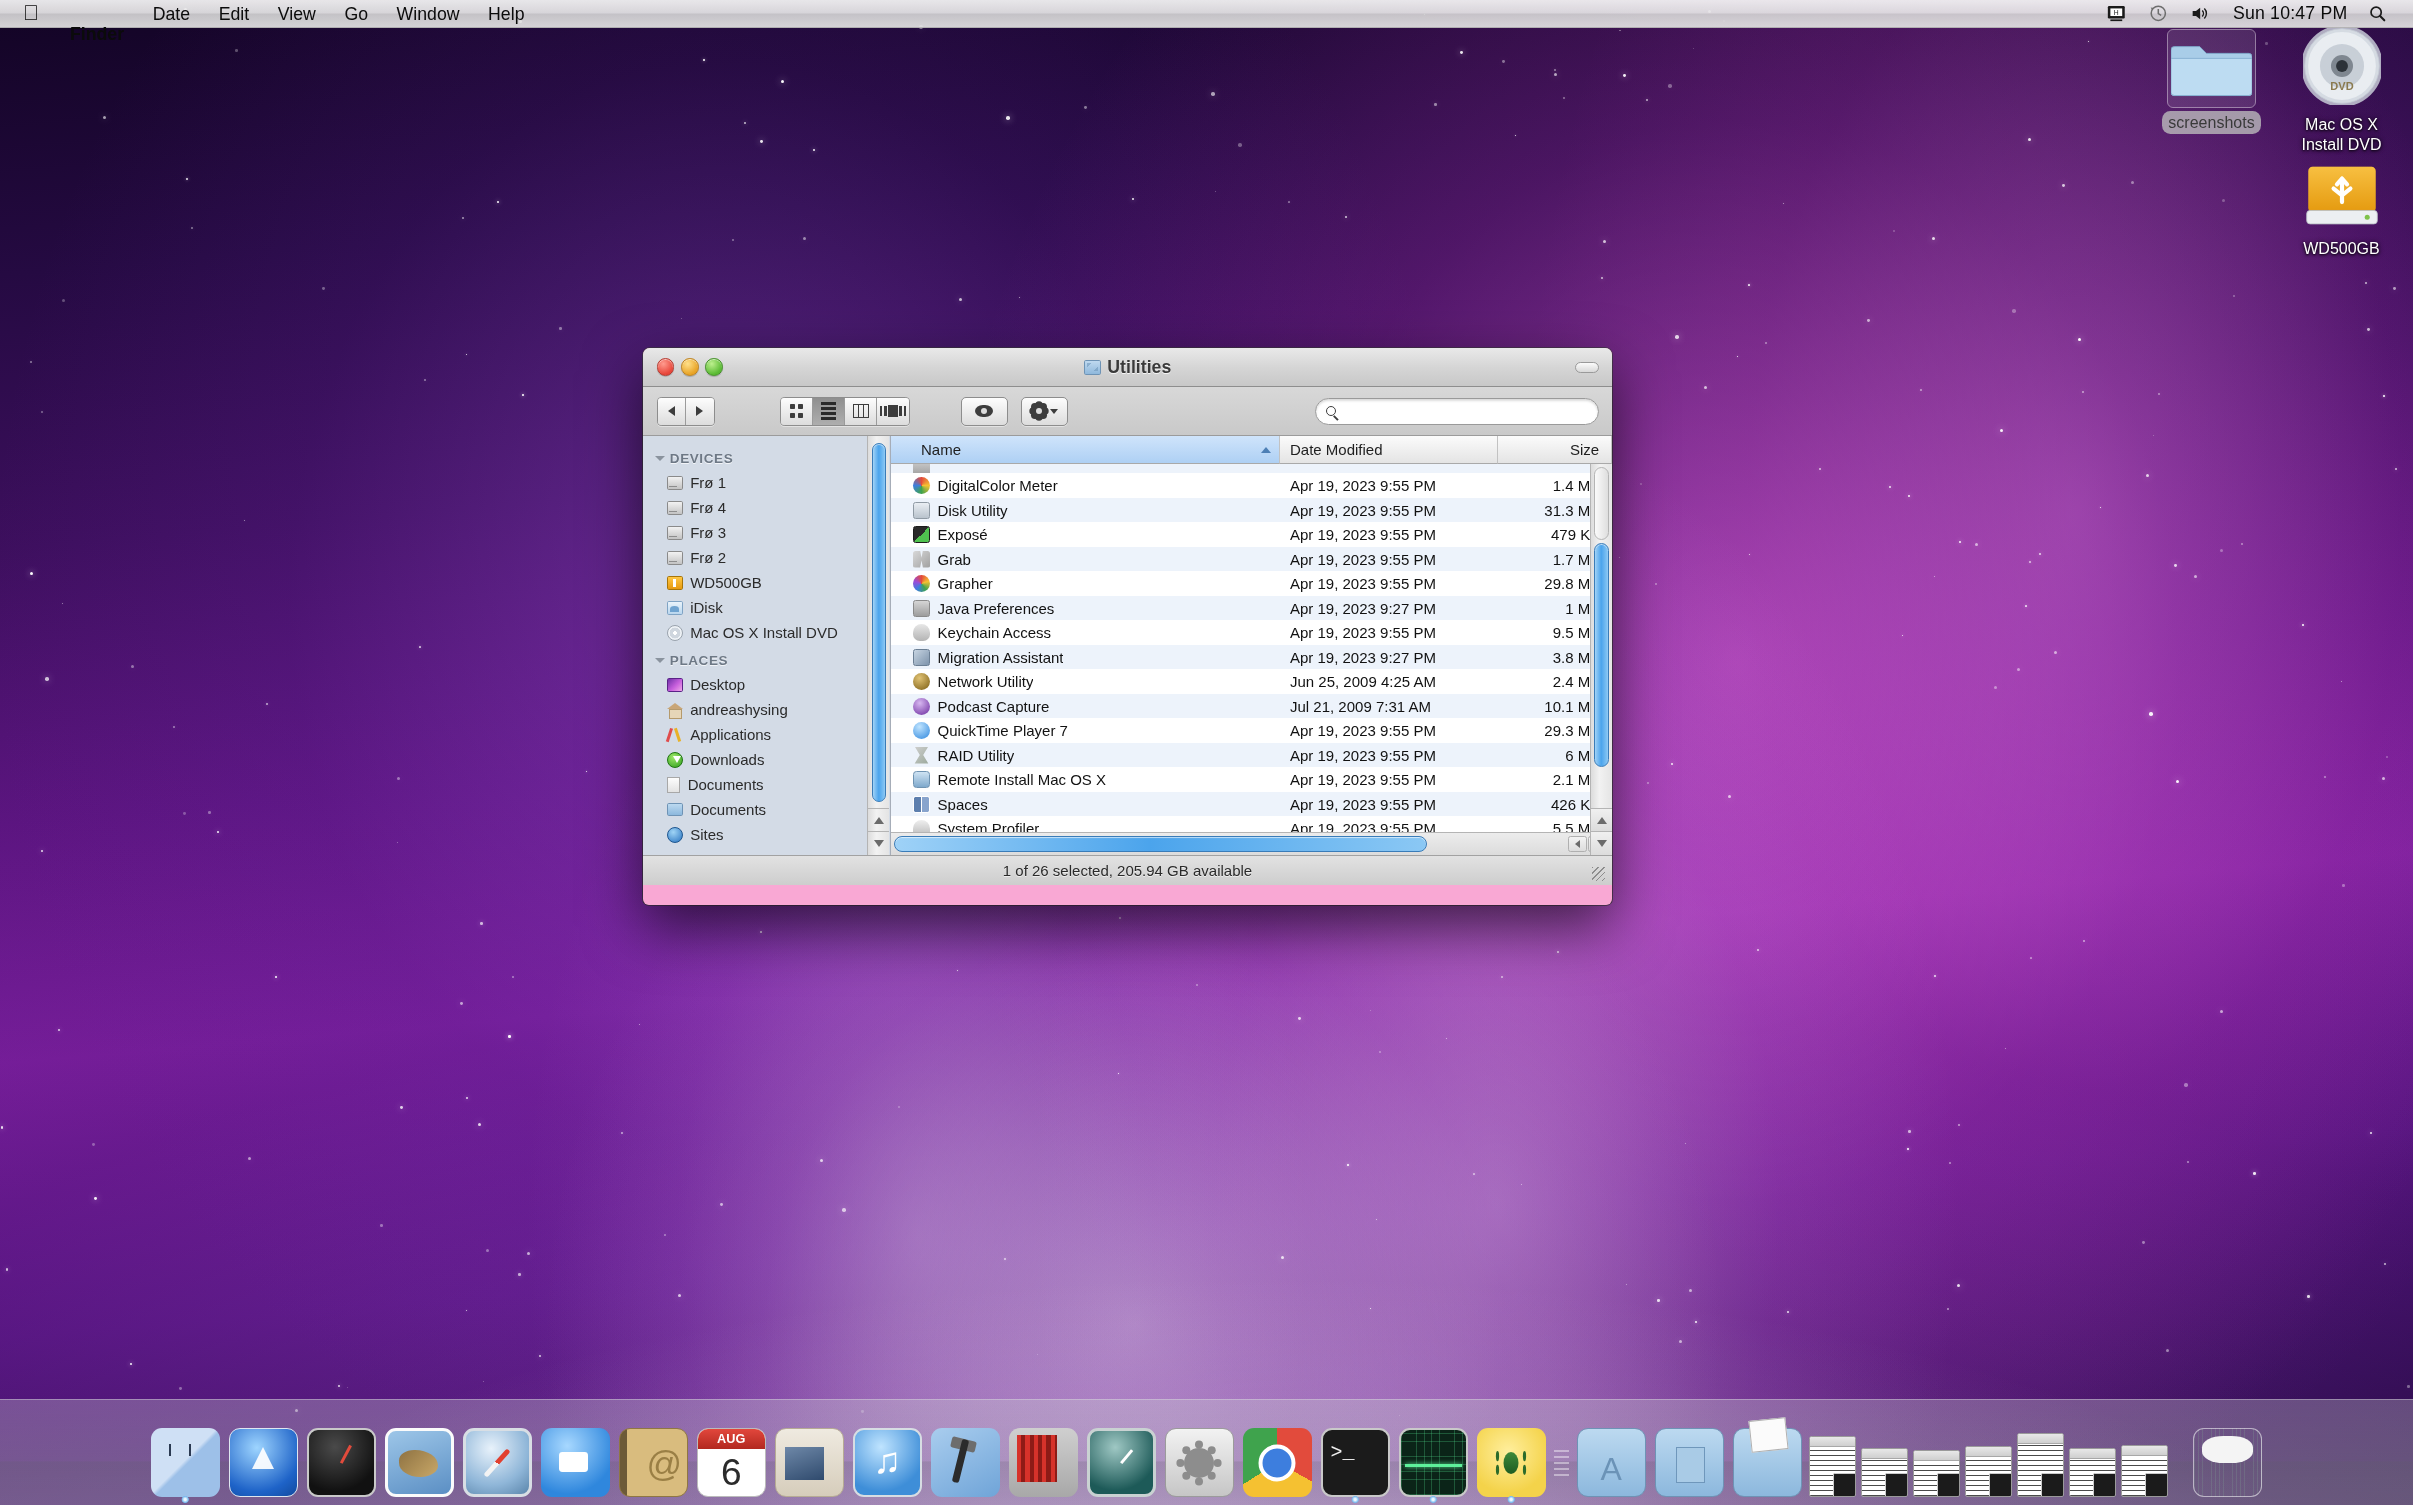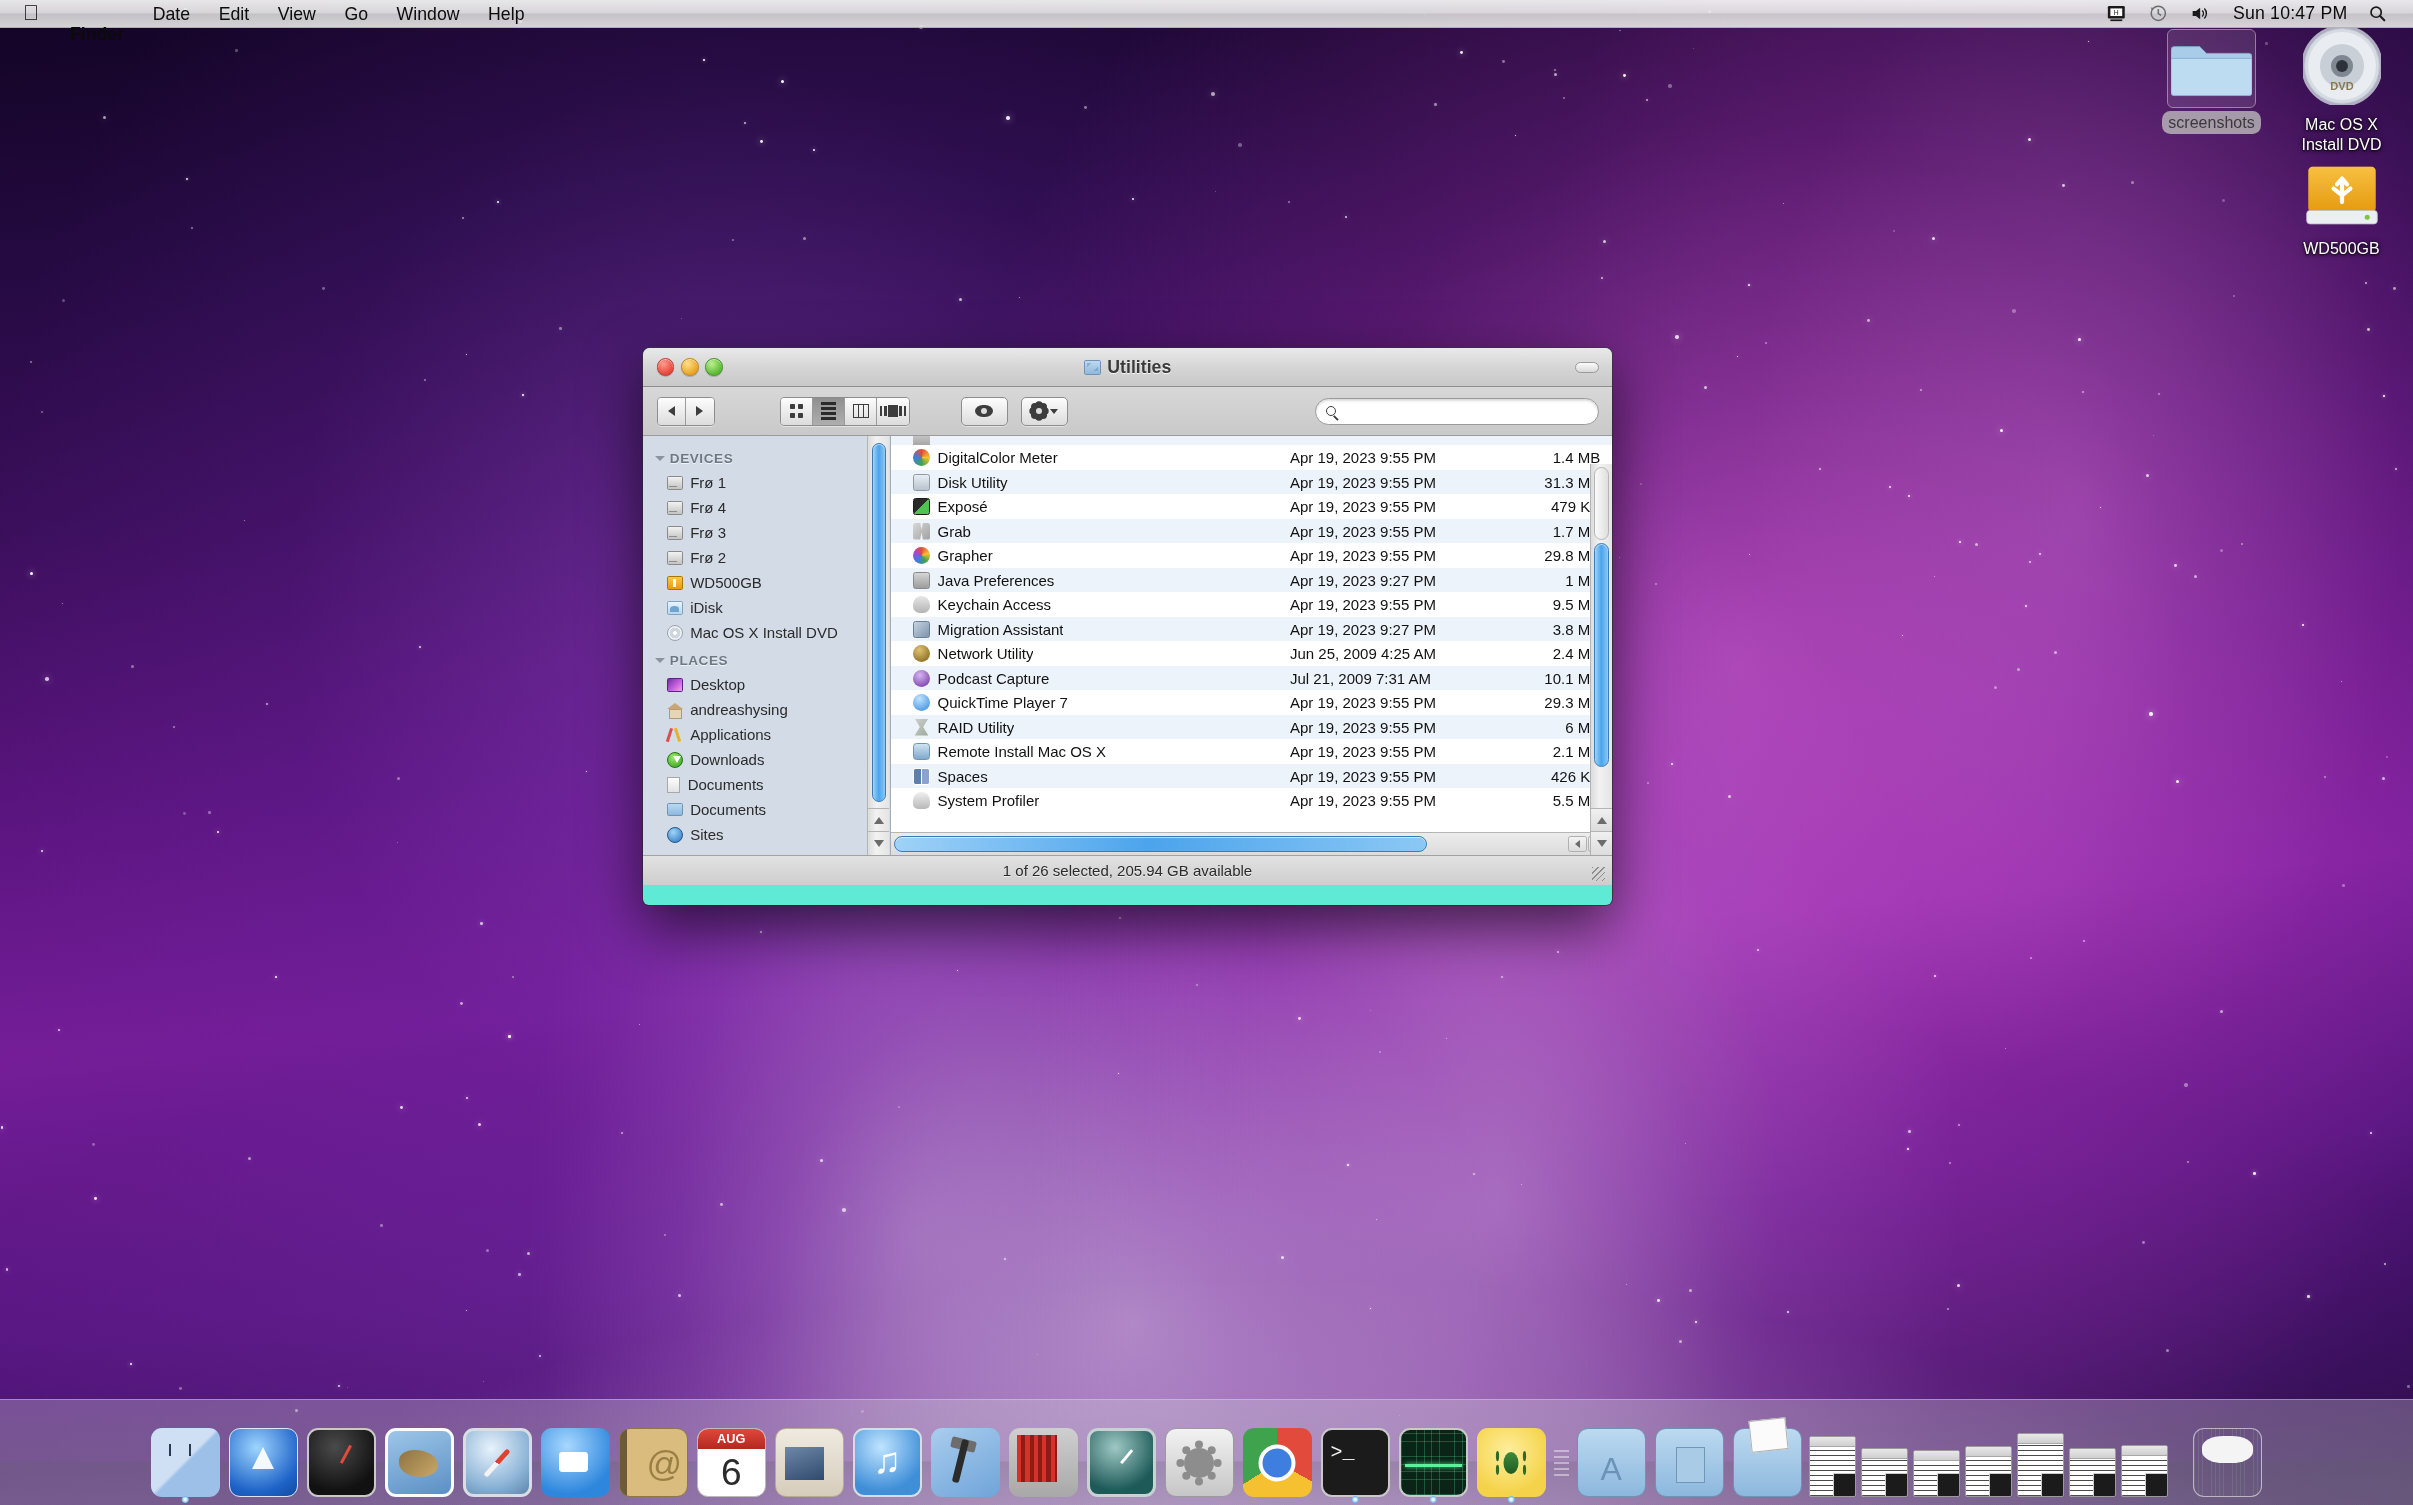--- a/index.html
+++ b/index.html
@@ -58,21 +58,21 @@
   .desk-icon.sel .lbl { background:rgba(190,190,190,.78); color:#3a3a3a; text-shadow:none; }
   .desk-icon.sel .glyphbox { outline:1.7px solid rgba(255,255,255,.45); border-radius:5px; background:rgba(255,255,255,.10); }
   .glyphbox { display:inline-block; padding:3.4px; }
 
   
   #finder {
     position:absolute; left:643px; top:348px; width:969px; height:557px;
     border-radius:6.8px 6.8px 5.9px 5.9px;
     box-shadow:0 22px 59px rgba(0,0,0,.62), 0 0 0 0.8px rgba(60,60,60,.85);
     overflow:hidden; z-index:20;
-    background:#5eead4;
+    background:#f9a8d4;
   }
   #titlebar {
     height:39px;
     background:linear-gradient(to bottom,#e9e9e9 0%,#d5d5d5 52%,#c8c8c8 100%);
     border-bottom:0.8px solid #8e8e8e;
     position:relative; display:flex; align-items:center;
   }
   .lights { display:flex; gap:6.8px; padding-left:13.5px; }
   .light { width:17.7px; height:17.7px; border-radius:50%; box-shadow:inset 0 0.8px 0.8px rgba(255,255,255,.75), 0 0.8px 0.8px rgba(0,0,0,.25); }
   .l-close { background:radial-gradient(circle at 36% 30%, #ff9b8e, #e8463a 70%); border:0.8px solid #b5372c; }
@@ -830,20 +830,32 @@
             <span class="arr-up"></span>
           </div>
         <div style="position:absolute;left:0;right:0;bottom:0;height:23.6px;display:flex;align-items:center;justify-content:center;border-top:0.8px solid #b4b4b4;">
             <span class="arr-dn"></span>
           </div>
       </div>
     </div>
 
     <div id="listpane">
 
+      <div id="colhead">
+        <div class="ch ch-name sorted">
+          <span>Name</span>
+          <span class="sortarrow"></span>
+        </div>
+        <div class="ch ch-date">
+          <span>Date Modified</span>
+        </div>
+        <div class="ch ch-size">
+          <span>Size</span>
+        </div>
+      </div>
 
       <div id="rows">
 
         <div class="row clip alt">
           <div class="c-name">
               <span class="fi" style="background:linear-gradient(to bottom,#cfcfcf,#9a9a9a);"></span>
               <span class="t"></span>
             </div>
           <div class="c-date"></div>
           <div class="c-size"></div>

